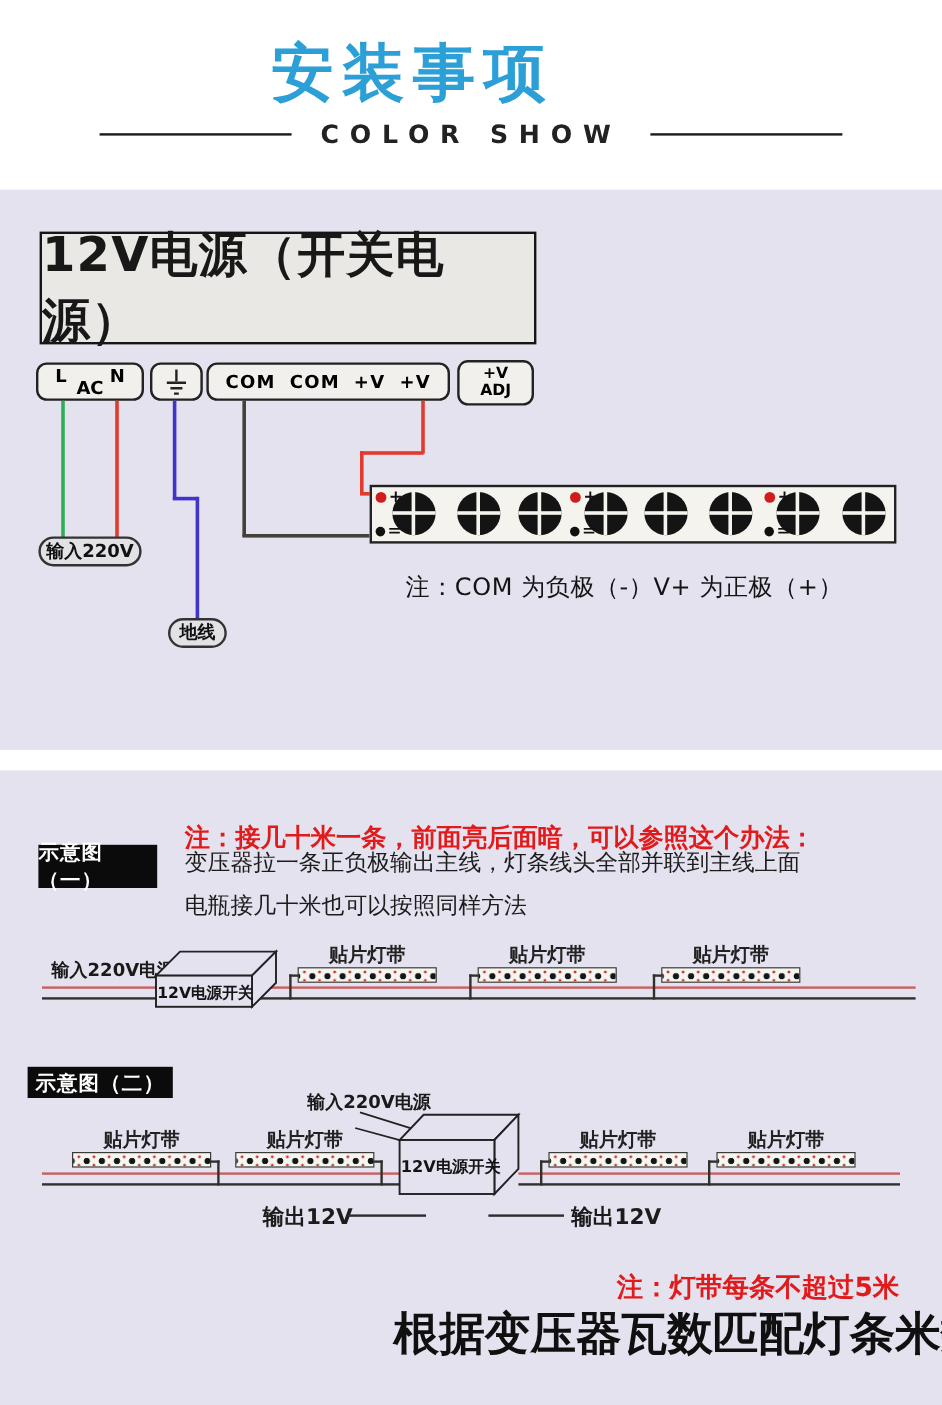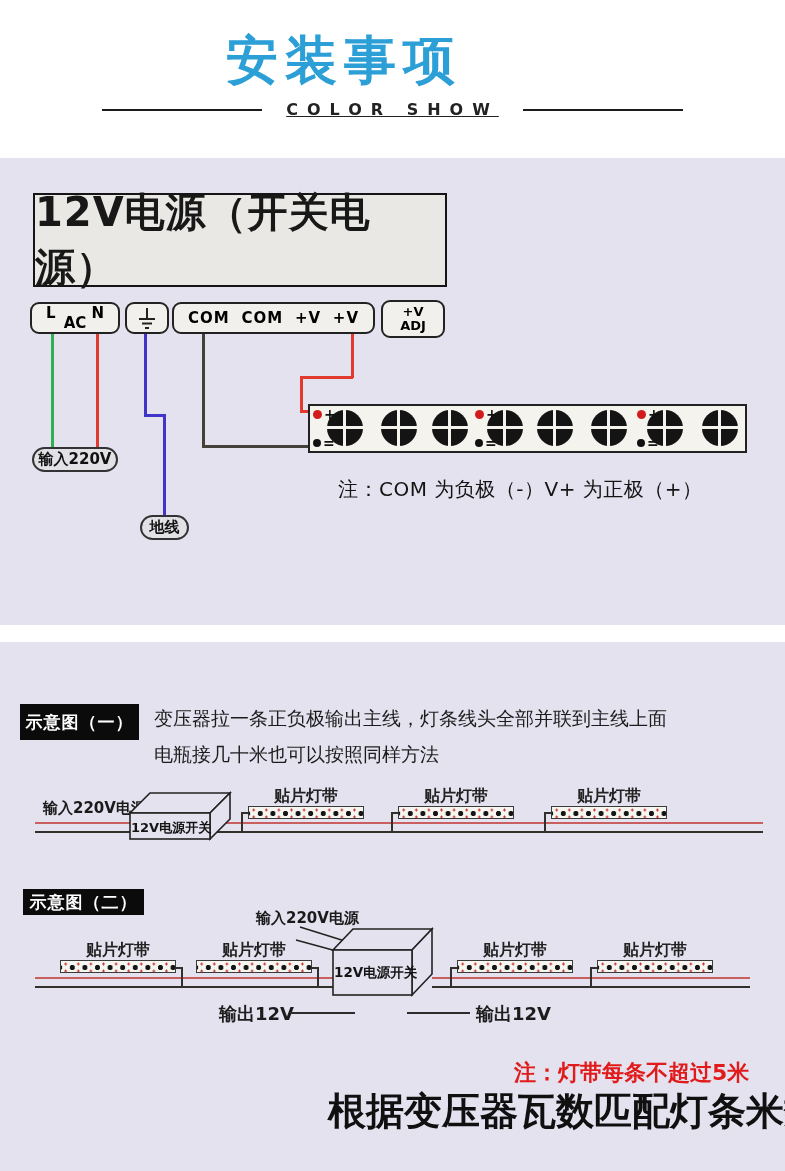--- a/index.html
+++ b/index.html
@@ -6,21 +6,21 @@
   body{font-family:"DejaVu Sans","Liberation Sans",sans-serif;background:#fff;}
   #stage{position:relative;width:785px;height:1171px;background:#ffffff;overflow:hidden;margin:0 auto;}
 
   .abs{position:absolute;}
 
   
   #hdr-title{left:0;top:26px;width:688px;text-align:center;font-size:52px;font-weight:bold;
              color:#2b9fd6;letter-spacing:7px;}
   #hdr-sub{left:0;top:100px;width:785px;display:flex;align-items:center;justify-content:center;gap:24px;}
   #hdr-sub .rule{width:160px;height:2px;background:#1c1c1c;}
-  #hdr-sub .sub-txt{font-size:16px;font-weight:600;color:#222;letter-spacing:9px;text-decoration:underline;}
+  #hdr-sub .sub-txt{font-size:21px;font-weight:600;color:#222;letter-spacing:9px;}
 
   
   .panel{left:0;width:785px;background:#e4e2ef;}
   #panel1{top:158px;height:467px;}
   #panel2{top:642px;height:529px;}
 
   
   #psu-box{left:33px;top:35px;width:410px;height:90px;background:#e9e8e4;border:2px solid #151515;
            display:flex;align-items:center;justify-content:center;}
   #psu-box .t{font-size:40px;font-weight:bold;color:#181818;letter-spacing:1px;}
@@ -56,21 +56,21 @@
   .dot-blk{width:8px;height:8px;border-radius:50%;background:#111;display:inline-block;}
   .tg-sym{font-size:14px;font-weight:bold;color:#111;line-height:1;}
 
   #note1{left:338px;top:318px;font-size:20px;color:#141414;letter-spacing:0.5px;font-weight:500;}
 
   
   .redtext{color:#e11b1b;font-weight:bold;}
   #note-red1{left:154px;top:42px;font-size:21px;}
   .tagbox{position:absolute;background:#0b0b0b;color:#fff;display:flex;align-items:center;justify-content:center;
           font-size:17px;font-weight:bold;letter-spacing:1px;}
-  #tag1{left:20px;top:62px;width:119px;height:36px;justify-content:center;}
+  #tag1{left:32px;top:62px;width:99px;height:36px;justify-content:center;}
   #tag2{left:23px;top:247px;width:121px;height:26px;}
   #desc1{left:154px;top:64px;font-size:19px;color:#1c1c1c;}
   #desc2{left:154px;top:100px;font-size:19px;color:#1c1c1c;}
 
   .hline-red{position:absolute;height:2px;background:#c95f5f;}
   .hline-blk{position:absolute;height:2px;background:#33302c;}
 
   .diag-label{position:absolute;font-size:15px;font-weight:bold;color:#1a1a1a;}
 
   
@@ -194,20 +194,21 @@
         <span class="dot-blk"></span>
         <span class="tg-sym">=</span>
       </div>
     </div>
 
     <div class="abs" id="note1">注：COM 为负极（-）V+ 为正极（+）</div>
   </div>
 
   <div class="abs panel" id="panel2">
 
+    <div class="abs redtext" id="note-red1">注：接几十米一条，前面亮后面暗，可以参照这个办法：</div>
 
     <div class="tagbox" id="tag1">
       <span>示意图（一）</span>
     </div>
     <div class="abs" id="desc1">变压器拉一条正负极输出主线，灯条线头全部并联到主线上面</div>
     <div class="abs" id="desc2">电瓶接几十米也可以按照同样方法</div>
 
     <div class="diag-label" style="left:43px;top:157px;">输入220V电源</div>
 
     <div class="hline-red" style="left:35px;top:180px;width:728px;"></div>

